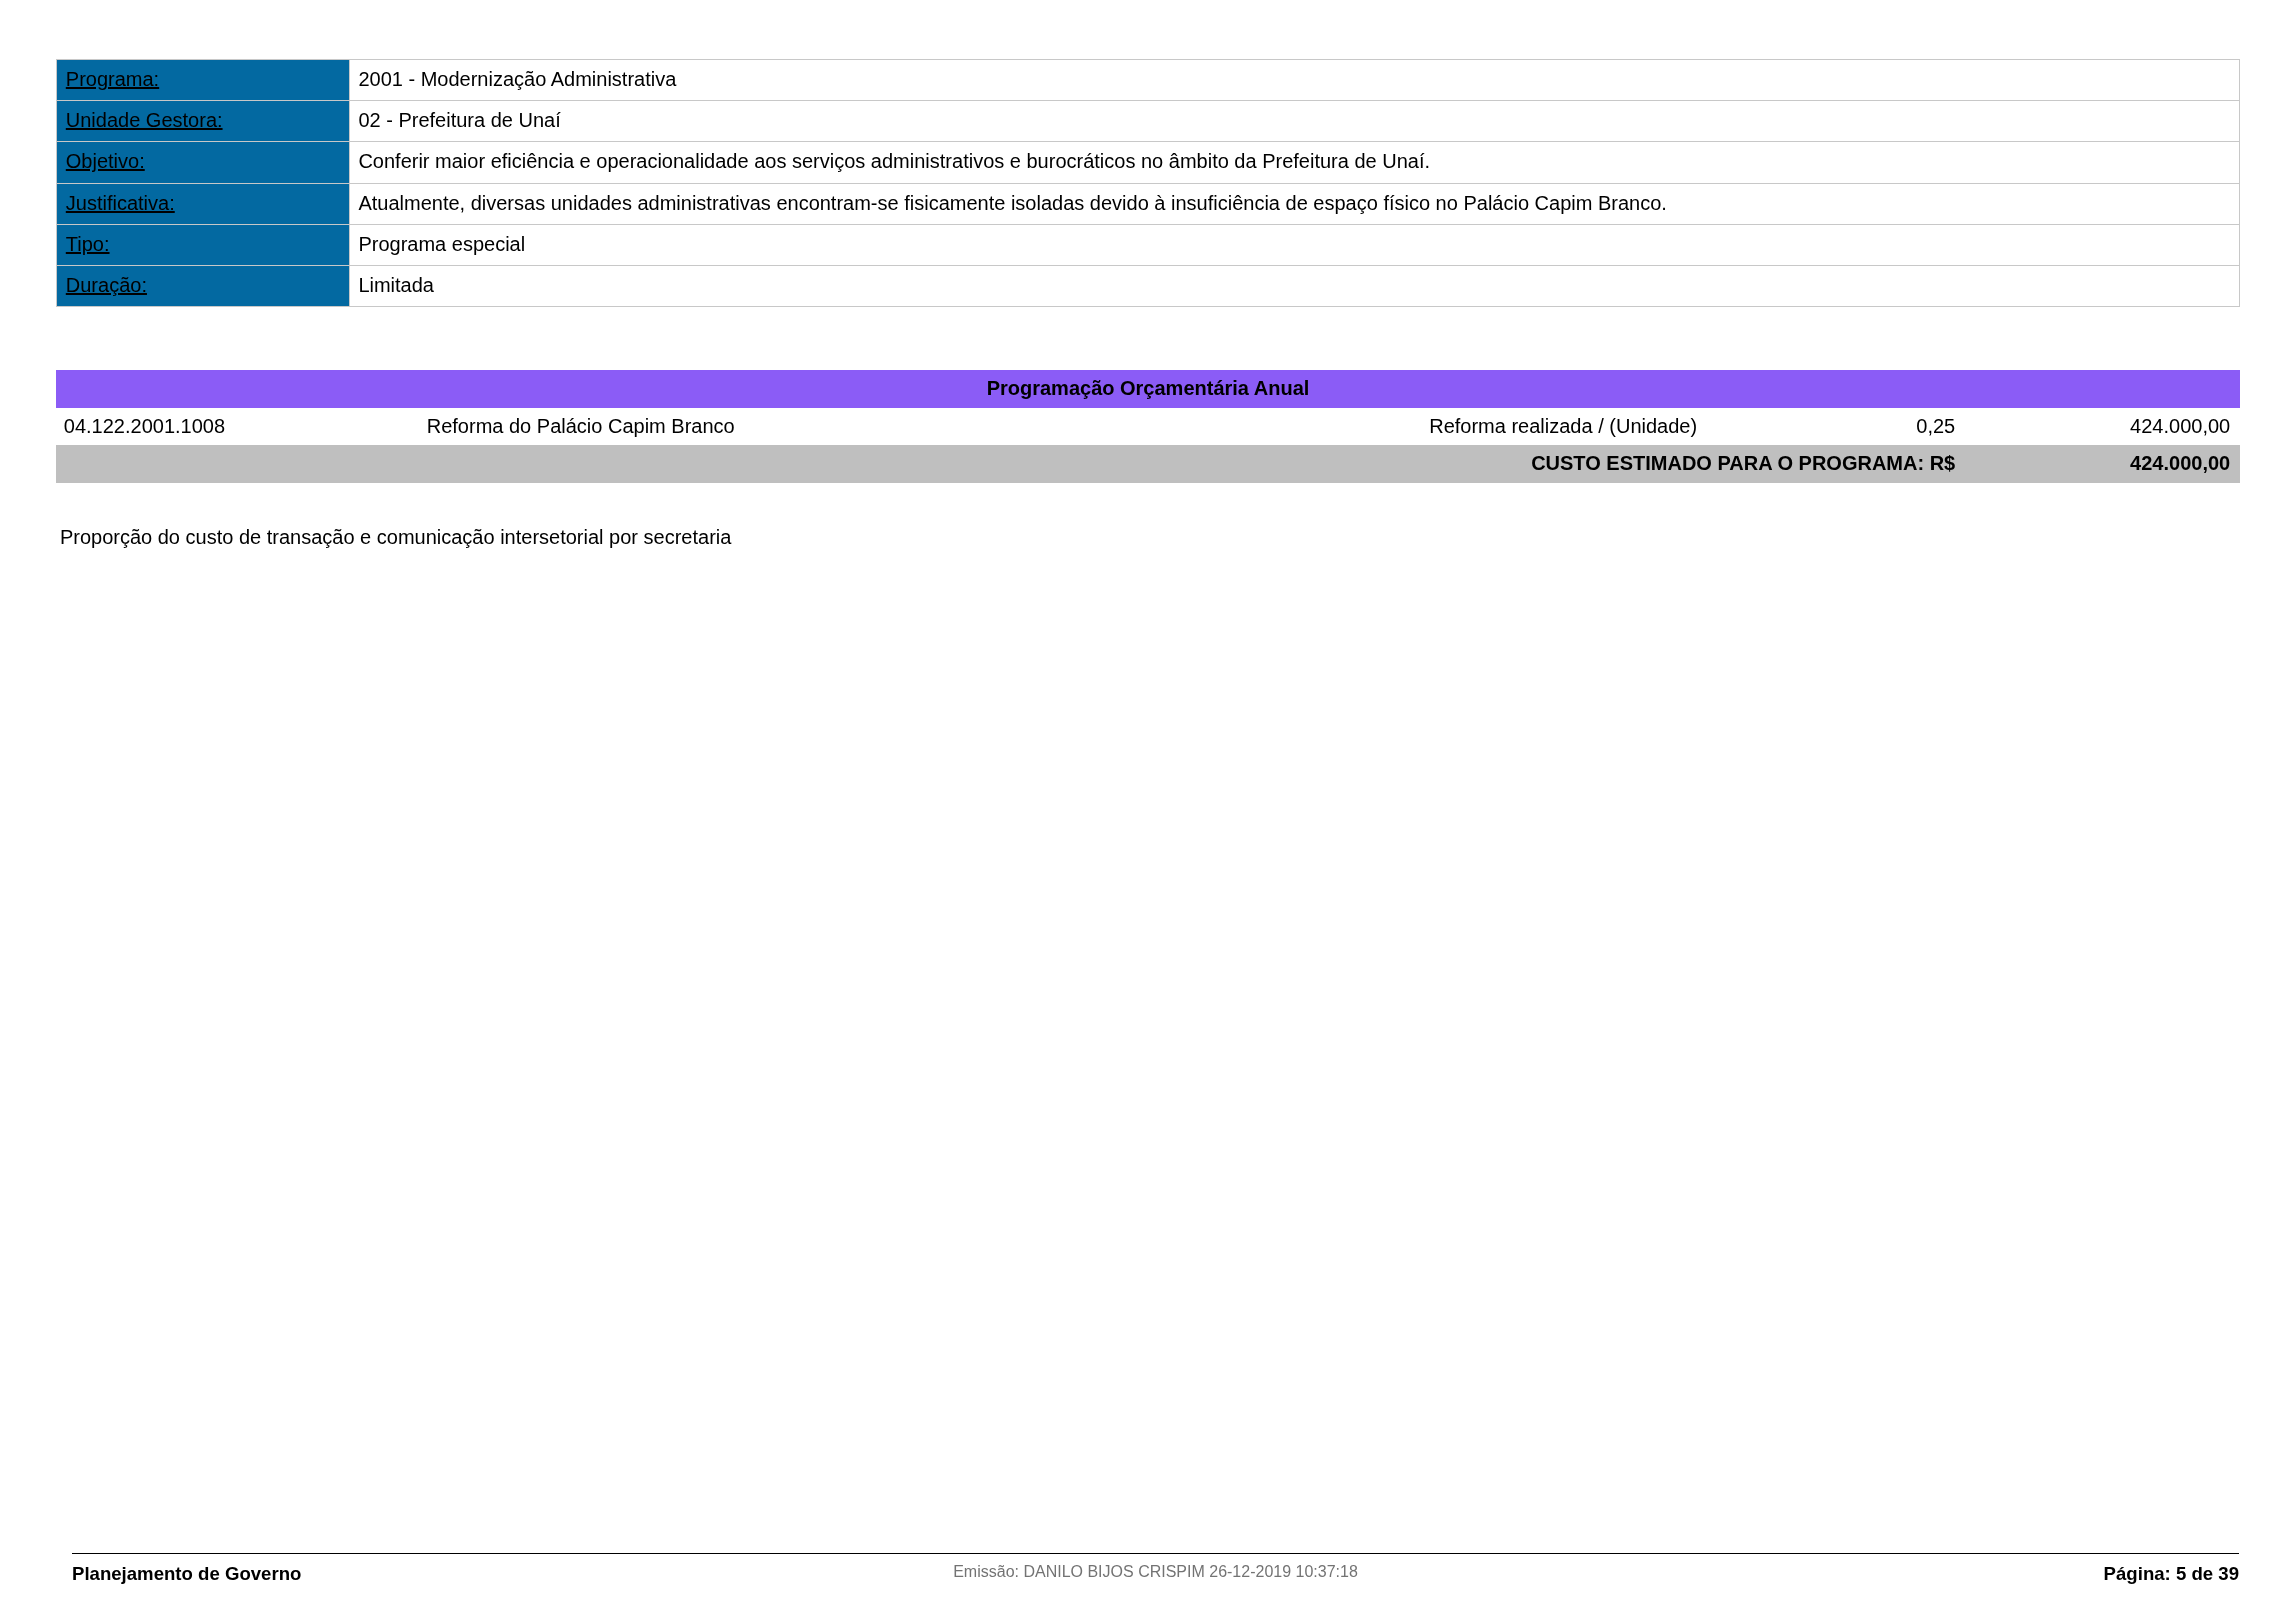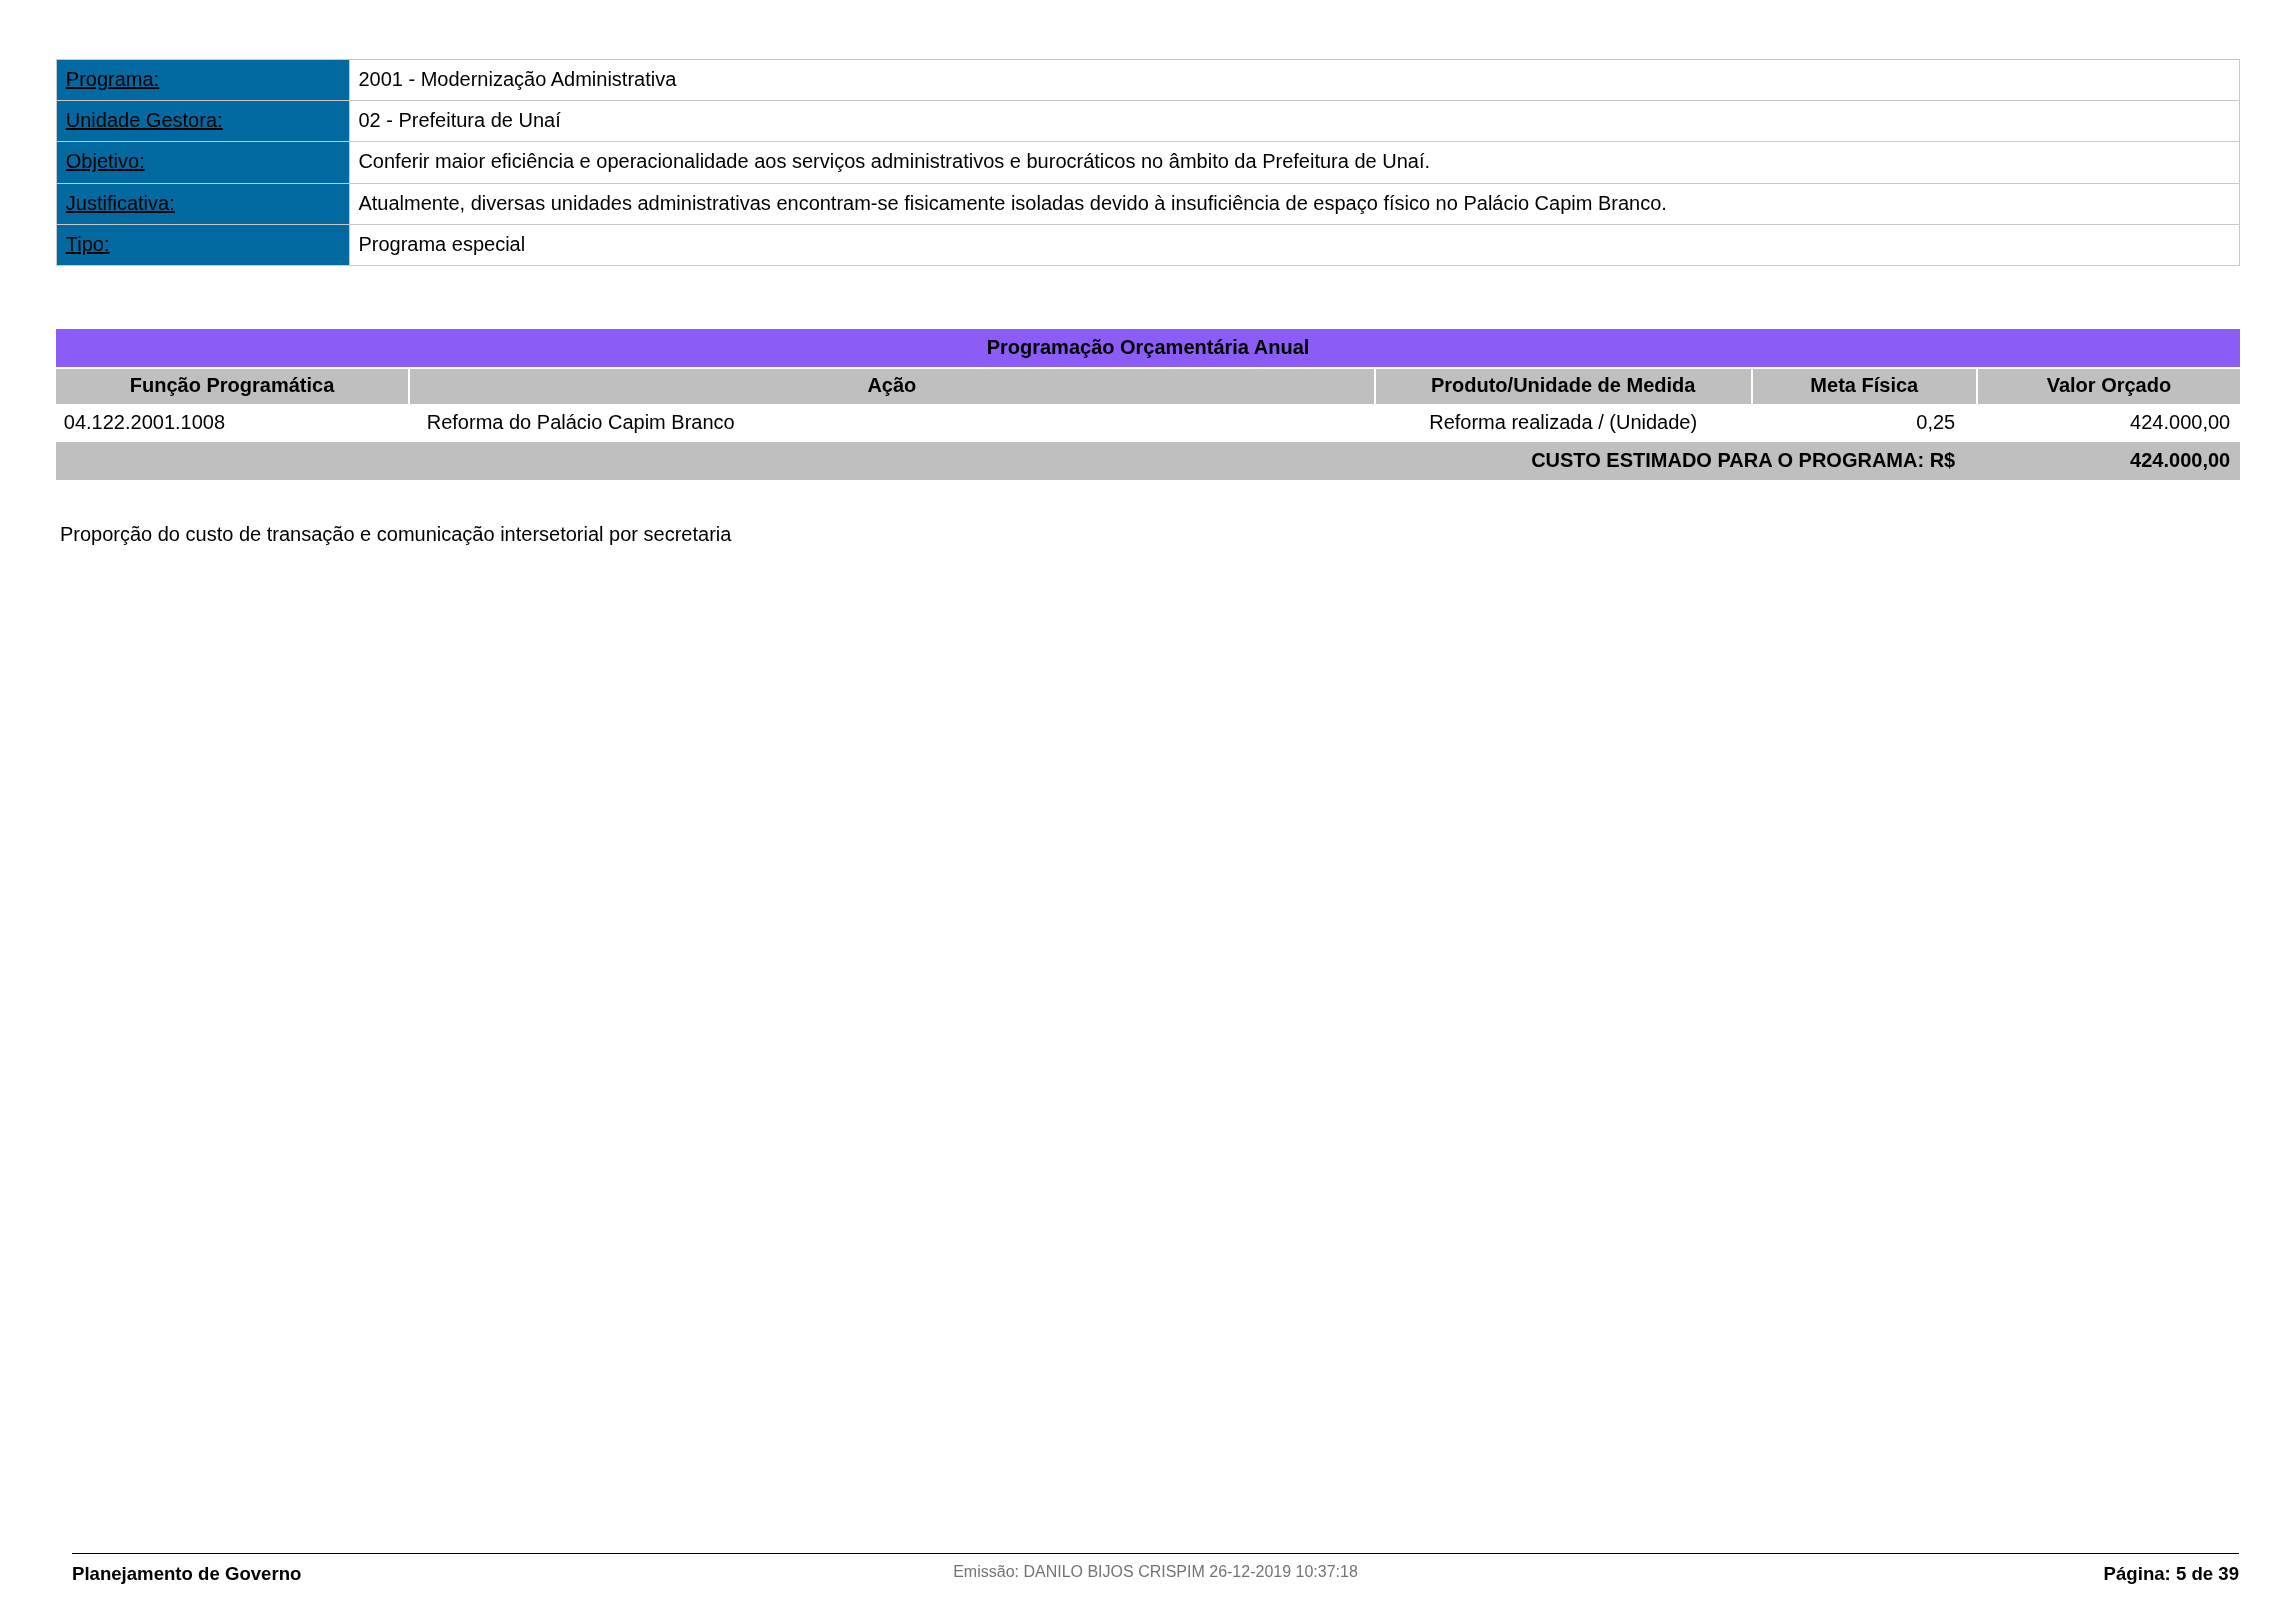--- a/index.html
+++ b/index.html
@@ -160,45 +160,42 @@
         <td class="info-label">Objetivo:</td>
         <td class="info-value">Conferir maior eficiência e operacionalidade aos serviços administrativos e burocráticos no âmbito da Prefeitura de Unaí.</td>
       </tr>
       <tr>
         <td class="info-label">Justificativa:</td>
         <td class="info-value">Atualmente, diversas unidades administrativas encontram-se fisicamente isoladas devido à insuficiência de espaço físico no Palácio Capim Branco.</td>
       </tr>
       <tr>
         <td class="info-label">Tipo:</td>
         <td class="info-value">Programa especial</td>
+      </tr>
+      <tr>
+        <td class="info-label">Duração:</td>
+        <td class="info-value">Limitada</td>
       </tr>
     </tbody>
   </table>
 
   <div class="gap-lg"></div>
 
   <table class="sec-table">
     <colgroup>
       <col style="width:353px">
       <col style="width:965px">
       <col style="width:377px">
       <col style="width:225px">
       <col style="width:263px">
     </colgroup>
     <tbody>
       <tr class="sec-title">
         <td colspan="5">Programação Orçamentária Anual</td>
       </tr>
-      <tr class="sec-head">
-        <td>Função Programática</td>
-        <td>Ação</td>
-        <td>Produto/Unidade de Medida</td>
-        <td>Meta Física</td>
-        <td>Valor Orçado</td>
-      </tr>
       <tr class="sec-row">
         <td class="ta-l">04.122.2001.1008</td>
         <td class="ta-l" style="padding-left:17.6px;">Reforma do Palácio Capim Branco</td>
         <td class="ta-c">Reforma realizada / (Unidade)</td>
         <td class="ta-r" style="padding-right:21.6px;">0,25</td>
         <td class="ta-r" style="padding-right:9.8px;">424.000,00</td>
       </tr>
       <tr class="sec-total">
         <td colspan="4" class="ta-r" style="padding-right:21.6px;">CUSTO ESTIMADO PARA O PROGRAMA: R$</td>
         <td class="ta-r" style="padding-right:9.8px;">424.000,00</td>

